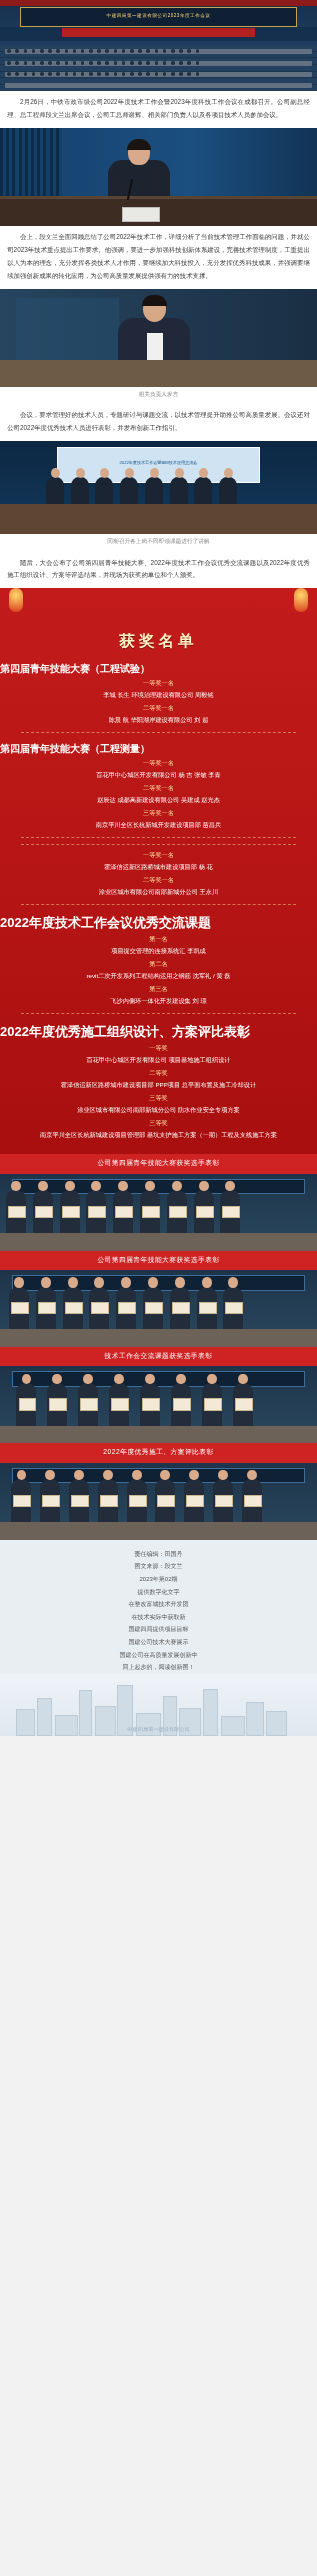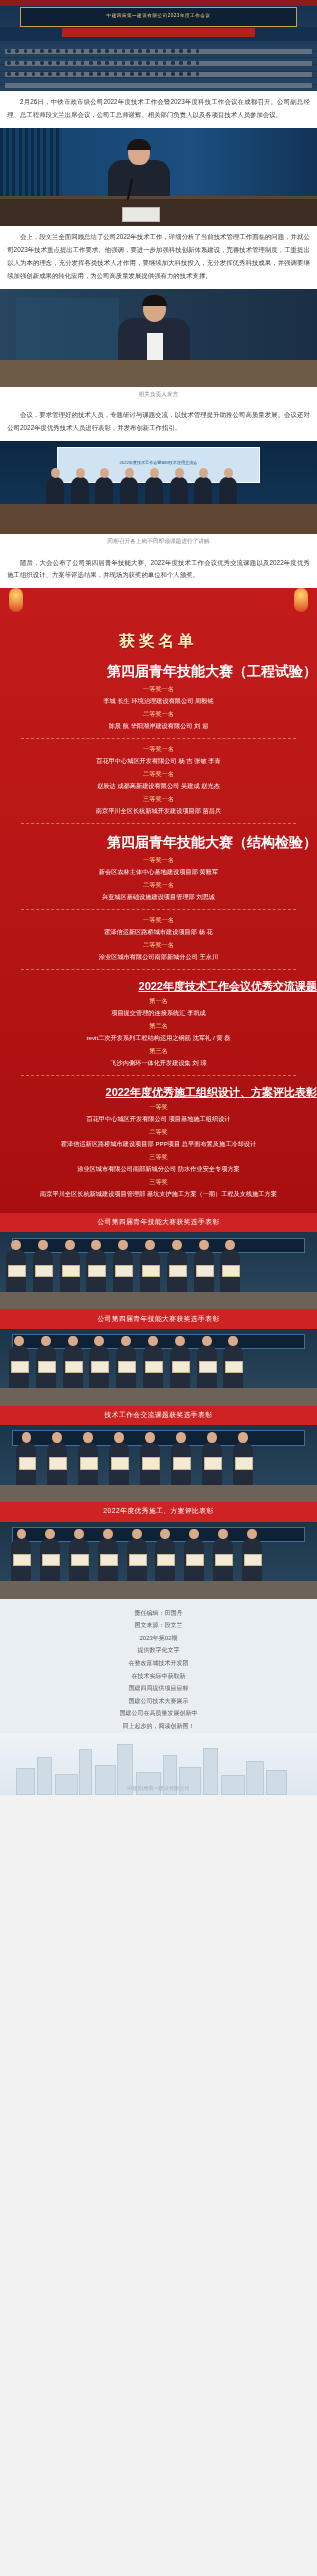--- a/index.html
+++ b/index.html
@@ -48,24 +48,24 @@
   .panel4 .scr .ttl{font-size:4.1px;color:#12508a;text-align:center;margin-top:11.3px;line-height:1.4;}
   .panel4 .table{position:absolute;left:0;right:0;bottom:0;height:30px;background:#5e4632;}
   .panel4 .people{position:absolute;left:46px;right:46px;bottom:29px;height:31px;}
   .panel4 .people i{position:absolute;bottom:0;width:17.5px;height:28px;background:#1b2432;border-radius:8.2px 8.2px 0 0;}
   .panel4 .people i:after{content:"";position:absolute;left:4.6px;top:-9.3px;width:9.3px;height:10.3px;border-radius:50%;background:#d6a98a;}
   
   .award{background:linear-gradient(#c31b1b,#a90f0f);color:#fff8d8;padding:0 0 13.4px;}
   .award .crest{height:40px;position:relative;}
   .award .title{font-size:15.5px;font-weight:bold;color:#fff3c4;text-align:center;letter-spacing:4.1px;
      text-shadow:0 0.5px 0 #7a0b0b;padding:2.1px 0 1px;}
-  .award .sec{font-size:14px;font-weight:bold;color:#ffffff;text-align:right;margin:8.2px 0 3.1px;line-height:1.5;}
+  .award .sec{font-size:10px;font-weight:bold;color:#ffffff;text-align:left;margin:8.2px 0 3.1px;line-height:1.5;}
   .award .rank{font-size:6.2px;color:#ffe9a8;text-align:center;margin:3.1px 0 1px;}
   .award .names{font-size:6.2px;color:#fff;text-align:center;line-height:1.9;padding:0 13.4px;}
-  .award .ttl2{font-size:11px;font-weight:bold;color:#fff;text-align:right;margin:9.3px 0 2.1px;text-decoration:underline;}
+  .award .ttl2{font-size:13px;font-weight:bold;color:#fff;text-align:left;margin:9.3px 0 2.1px;}
   .award hr{border:0;border-top:0.5px dashed rgba(255,230,160,.45);margin:6.2px 20.6px;}
   .award .lamp{position:absolute;top:0;width:13.4px;height:24px;background:radial-gradient(circle at 50% 30%,#ffd76a,#d83a1c);border-radius:6.7px;}
   
   .cer{position:relative;}
   .cer .bar{background:#cf2323;color:#fff;font-size:6.7px;text-align:center;padding:5.2px 3.1px;letter-spacing:0.5px;}
   .cer .shot{height:77px;position:relative;background:#1b2d3e;overflow:hidden;}
   .cer .shot .floor{position:absolute;left:0;right:0;bottom:0;height:17.5px;background:#6d6258;}
   .cer .shot .back{position:absolute;inset:0;background:linear-gradient(#1d3449,#2b4960);}
   .cer .shot .led{position:absolute;left:12.4px;right:12.4px;top:5.2px;height:13.4px;background:#0f2134;border:0.5px solid #3d6e9b;}
   .cer .shot .ppl{position:absolute;left:6.2px;right:6.2px;bottom:13.4px;height:49px;}
@@ -160,35 +160,29 @@
 
     <div>
       <div class="sec">第四届青年技能大赛（工程试验）</div>
       <div class="rank">一等奖一名</div>
       <div class="names">李城 长生 环境治理建设有限公司 周毅铭</div>
       <div class="rank">二等奖一名</div>
       <div class="names">陈晨 航 华阳湖岸建设有限公司 刘 超</div>
     </div>
     <hr>
     <div>
+      <div class="sec">第四届青年技能大赛（工程测量）</div>
       <div class="rank">一等奖一名</div>
       <div class="names">百花甲中心城区开发有限公司 杨 吉 张敏 李青</div>
       <div class="rank">二等奖一名</div>
       <div class="names">赵辰达 成都高新建设有限公司 吴建成 赵光杰</div>
       <div class="rank">三等奖一名</div>
       <div class="names">南京平川全区长杭新城开发建设项目部 苗昌兵</div>
     </div>
     <hr>
-    <div>
-      <div class="sec">第四届青年技能大赛（结构检验）</div>
-      <div class="rank">一等奖一名</div>
-      <div class="names">新会区农林主体中心基地建设项目部 黄毅军</div>
-      <div class="rank">二等奖一名</div>
-      <div class="names">兴亚城区基础设施建设项目管理部 刘思诚</div>
-    </div>
     <hr>
     <div>
       <div class="rank">一等奖一名</div>
       <div class="names">霍泽信运新区路桥城市建设项目部 杨 花</div>
       <div class="rank">二等奖一名</div>
       <div class="names">涂业区城市有限公司南部新城分公司 王永川</div>
     </div>
     <hr>
     <div>
       <div class="ttl2">2022年度技术工作会议优秀交流课题</div>

